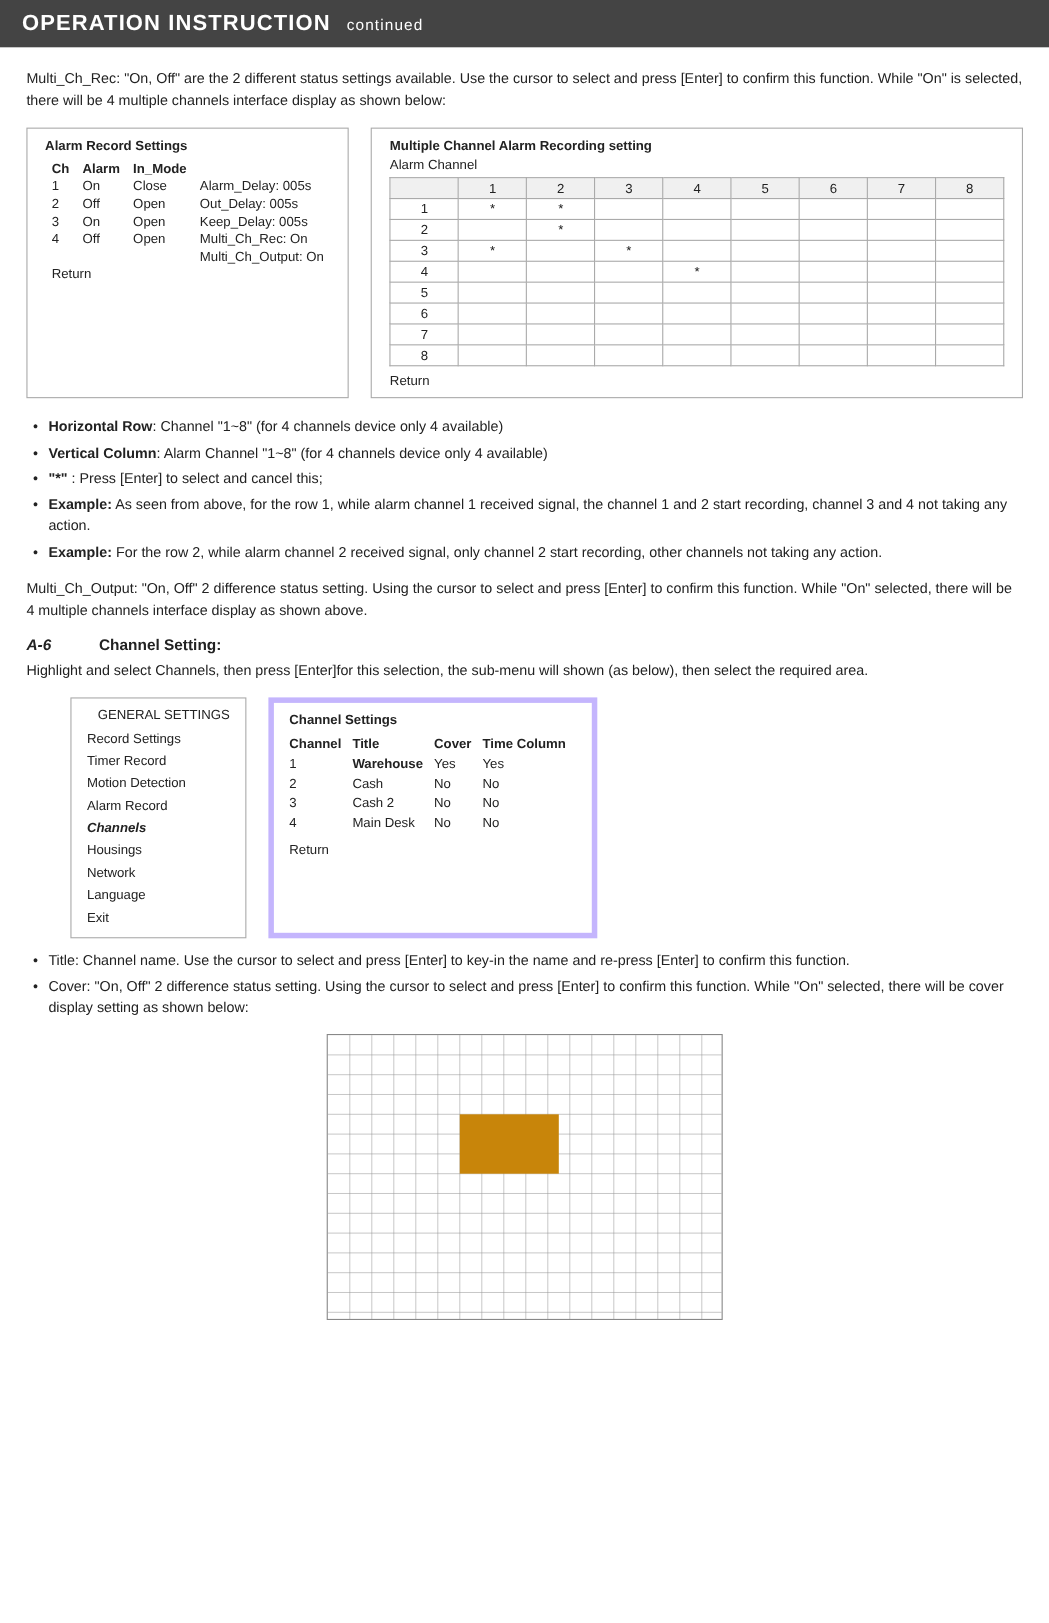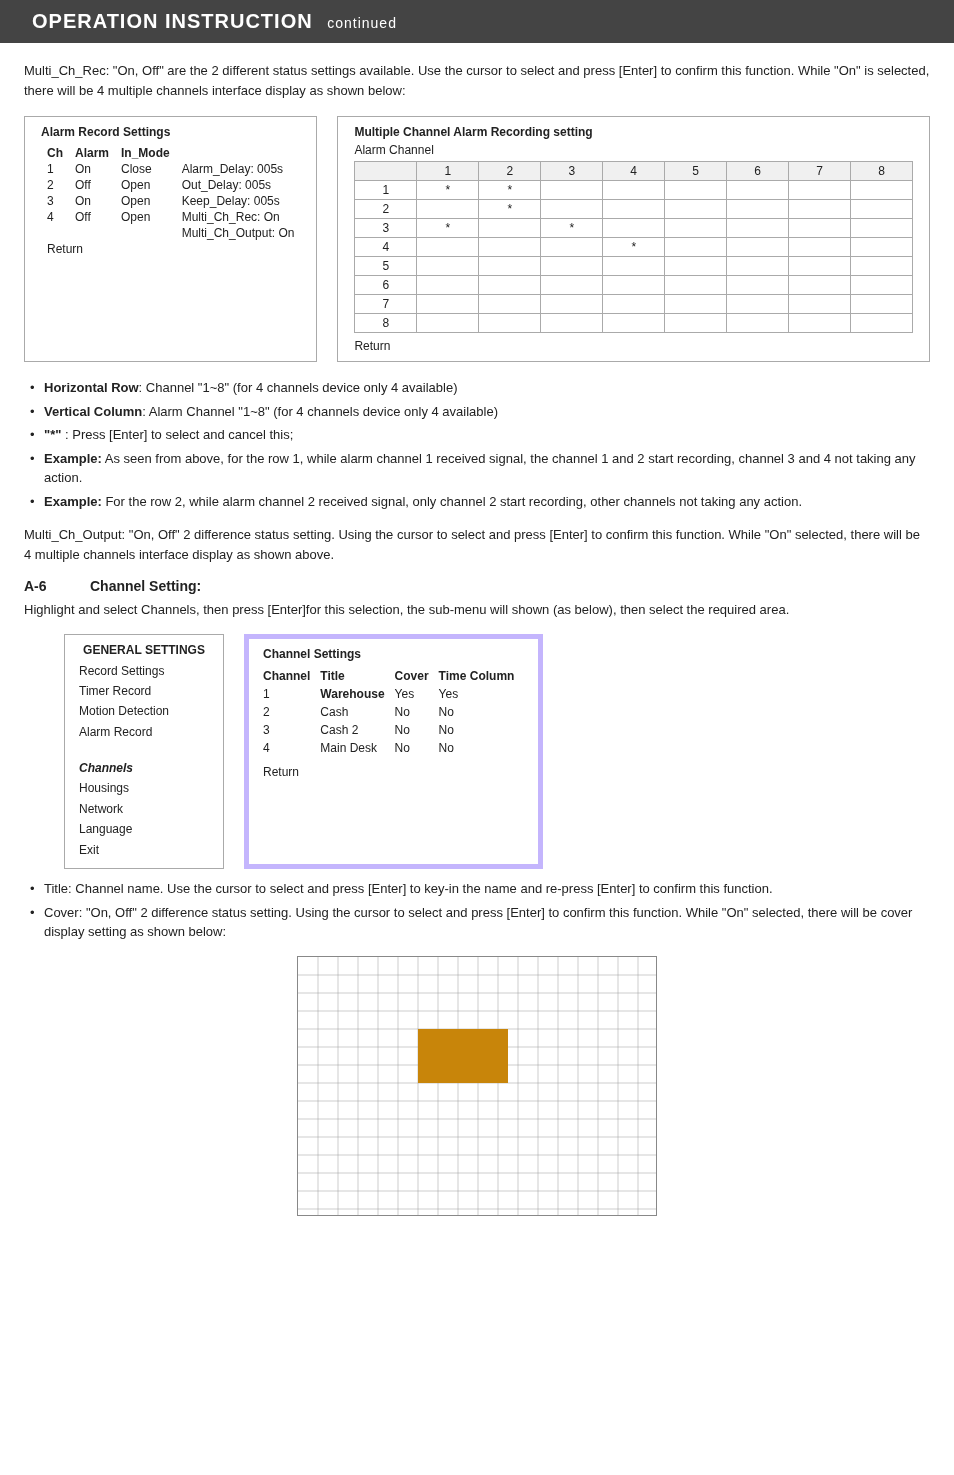--- a/index.html
+++ b/index.html
@@ -7,21 +7,21 @@
       font-family: Arial, sans-serif;
       font-size: 13px;
       background: #fff;
       color: #222;
       width: 954px;
       padding: 0;
     }
     .header {
       background: #444;
       color: #fff;
-      padding: 10px 32px;
+      padding: 10px 20px;
       font-size: 20px;
       font-weight: bold;
       letter-spacing: 1px;
     }
     .header span.continued {
       font-size: 14px;
       font-weight: normal;
       margin-left: 8px;
     }
     .content {
@@ -98,50 +98,50 @@
     .a6-heading {
       display: flex;
       gap: 16px;
       align-items: baseline;
       margin: 10px 0 6px 0;
     }
     .a6-label {
       font-weight: bold;
       font-size: 14px;
       min-width: 50px;
+      font-style: italic;
     }
     .a6-title {
       font-weight: bold;
       font-size: 14px;
     }
     .settings-container {
       display: flex;
       gap: 20px;
       margin: 14px 0 10px 40px;
     }
     .gen-settings-box {
       border: 1px solid #aaa;
       padding: 8px 14px;
       font-size: 12px;
       min-width: 160px;
     }
     .gen-settings-box .gs-title {
-      font-weight: bold;
-      text-align: center;
+      font-weight: normal;
+      text-align: right;
       margin-bottom: 4px;
     }
     .gen-settings-box ul {
       list-style: none;
       padding: 0;
       line-height: 1.7;
     }
     .gen-settings-box ul li.bold-item {
       font-style: italic;
       font-weight: bold;
-      margin-top: 16px;
     }
     .channel-settings-box {
       border: 5px solid #c4b5fd;
       padding: 8px 14px;
       font-size: 12px;
       min-width: 280px;
     }
     .channel-settings-box .cs-title {
       font-weight: bold;
       margin-bottom: 6px;

